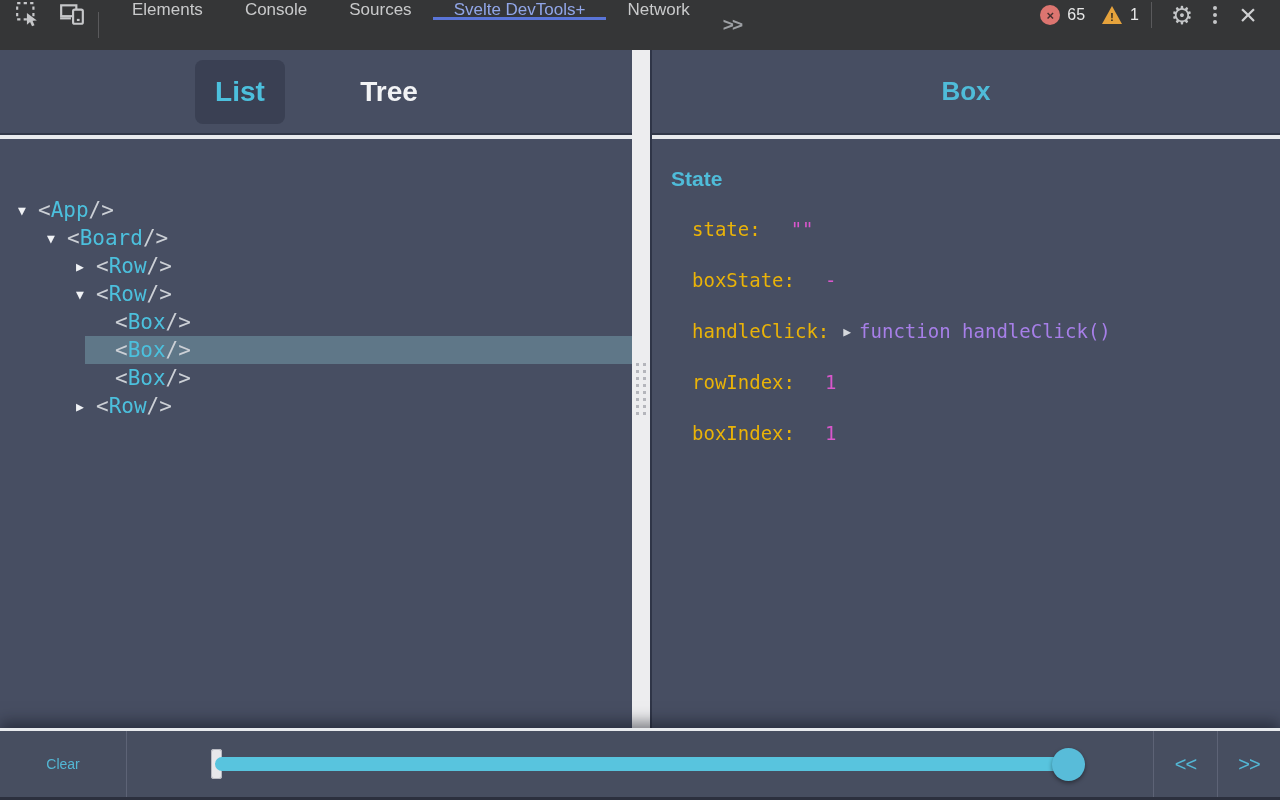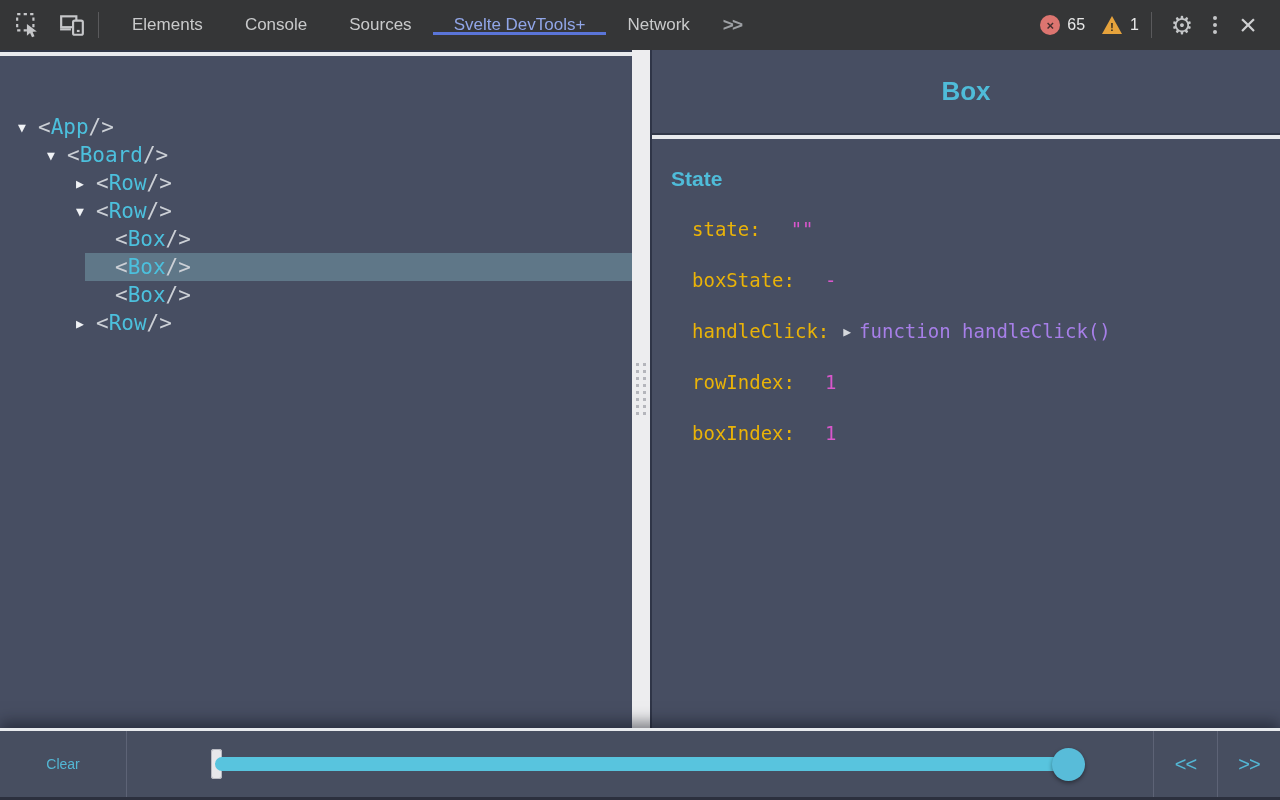--- a/index.html
+++ b/index.html
@@ -8,21 +8,21 @@
     font-family: "Liberation Sans", sans-serif;
     background: #474e62;
     position: relative;
   }
 
   
   .topbar {
     height: 50px;
     background: #353637;
     display: flex;
-    align-items: center;
+    align-items: flex-start;
   }
   .tb-left { display: flex; align-items: center; padding-left: 14px; gap: 16px; }
   .tb-iconbtn { width: 28px; height: 28px; display: flex; align-items: center; justify-content: center; cursor: pointer; }
   .tb-divider { width: 1px; height: 26px; background: #5a5a5c; align-self: center; margin: 0 12px; }
   .tabs { display: flex; align-items: stretch; }
   .tab {
     display: flex; align-items: center;
     padding: 0 21px;
     color: #c9cacb; font-size: 17px;
     cursor: pointer;
@@ -181,20 +181,24 @@
           <i></i>
           <i></i>
         </div>
       <div class="close-btn">×</div>
     </div>
   </header>
 
   <div class="main">
 
     <section class="left-panel">
+      <div class="panel-header" id="view-tabs">
+          <div class="view-tab selected">List</div>
+          <div class="view-tab">Tree</div>
+        </div>
       <div class="hdr-divider"></div>
       <div class="tree" id="tree">
           <div class="tree-row" style="padding-left: 18px;"><span class="expander">▼</span><span class="bracket">&lt;</span><span class="cname">App</span><span class="bracket">/&gt;</span></div>
           <div class="tree-row" style="padding-left: 47px;"><span class="expander">▼</span><span class="bracket">&lt;</span><span class="cname">Board</span><span class="bracket">/&gt;</span></div>
           <div class="tree-row" style="padding-left: 76px;"><span class="expander">▶</span><span class="bracket">&lt;</span><span class="cname">Row</span><span class="bracket">/&gt;</span></div>
           <div class="tree-row" style="padding-left: 76px;"><span class="expander">▼</span><span class="bracket">&lt;</span><span class="cname">Row</span><span class="bracket">/&gt;</span></div>
           <div class="tree-row" style="padding-left: 105px;"><span class="leaf-pad"></span><span class="bracket">&lt;</span><span class="cname">Box</span><span class="bracket">/&gt;</span></div>
           <div class="tree-row selected" style="padding-left: 105px;"><span class="leaf-pad"></span><span class="bracket">&lt;</span><span class="cname">Box</span><span class="bracket">/&gt;</span></div>
           <div class="tree-row" style="padding-left: 105px;"><span class="leaf-pad"></span><span class="bracket">&lt;</span><span class="cname">Box</span><span class="bracket">/&gt;</span></div>
           <div class="tree-row" style="padding-left: 76px;"><span class="expander">▶</span><span class="bracket">&lt;</span><span class="cname">Row</span><span class="bracket">/&gt;</span></div>

